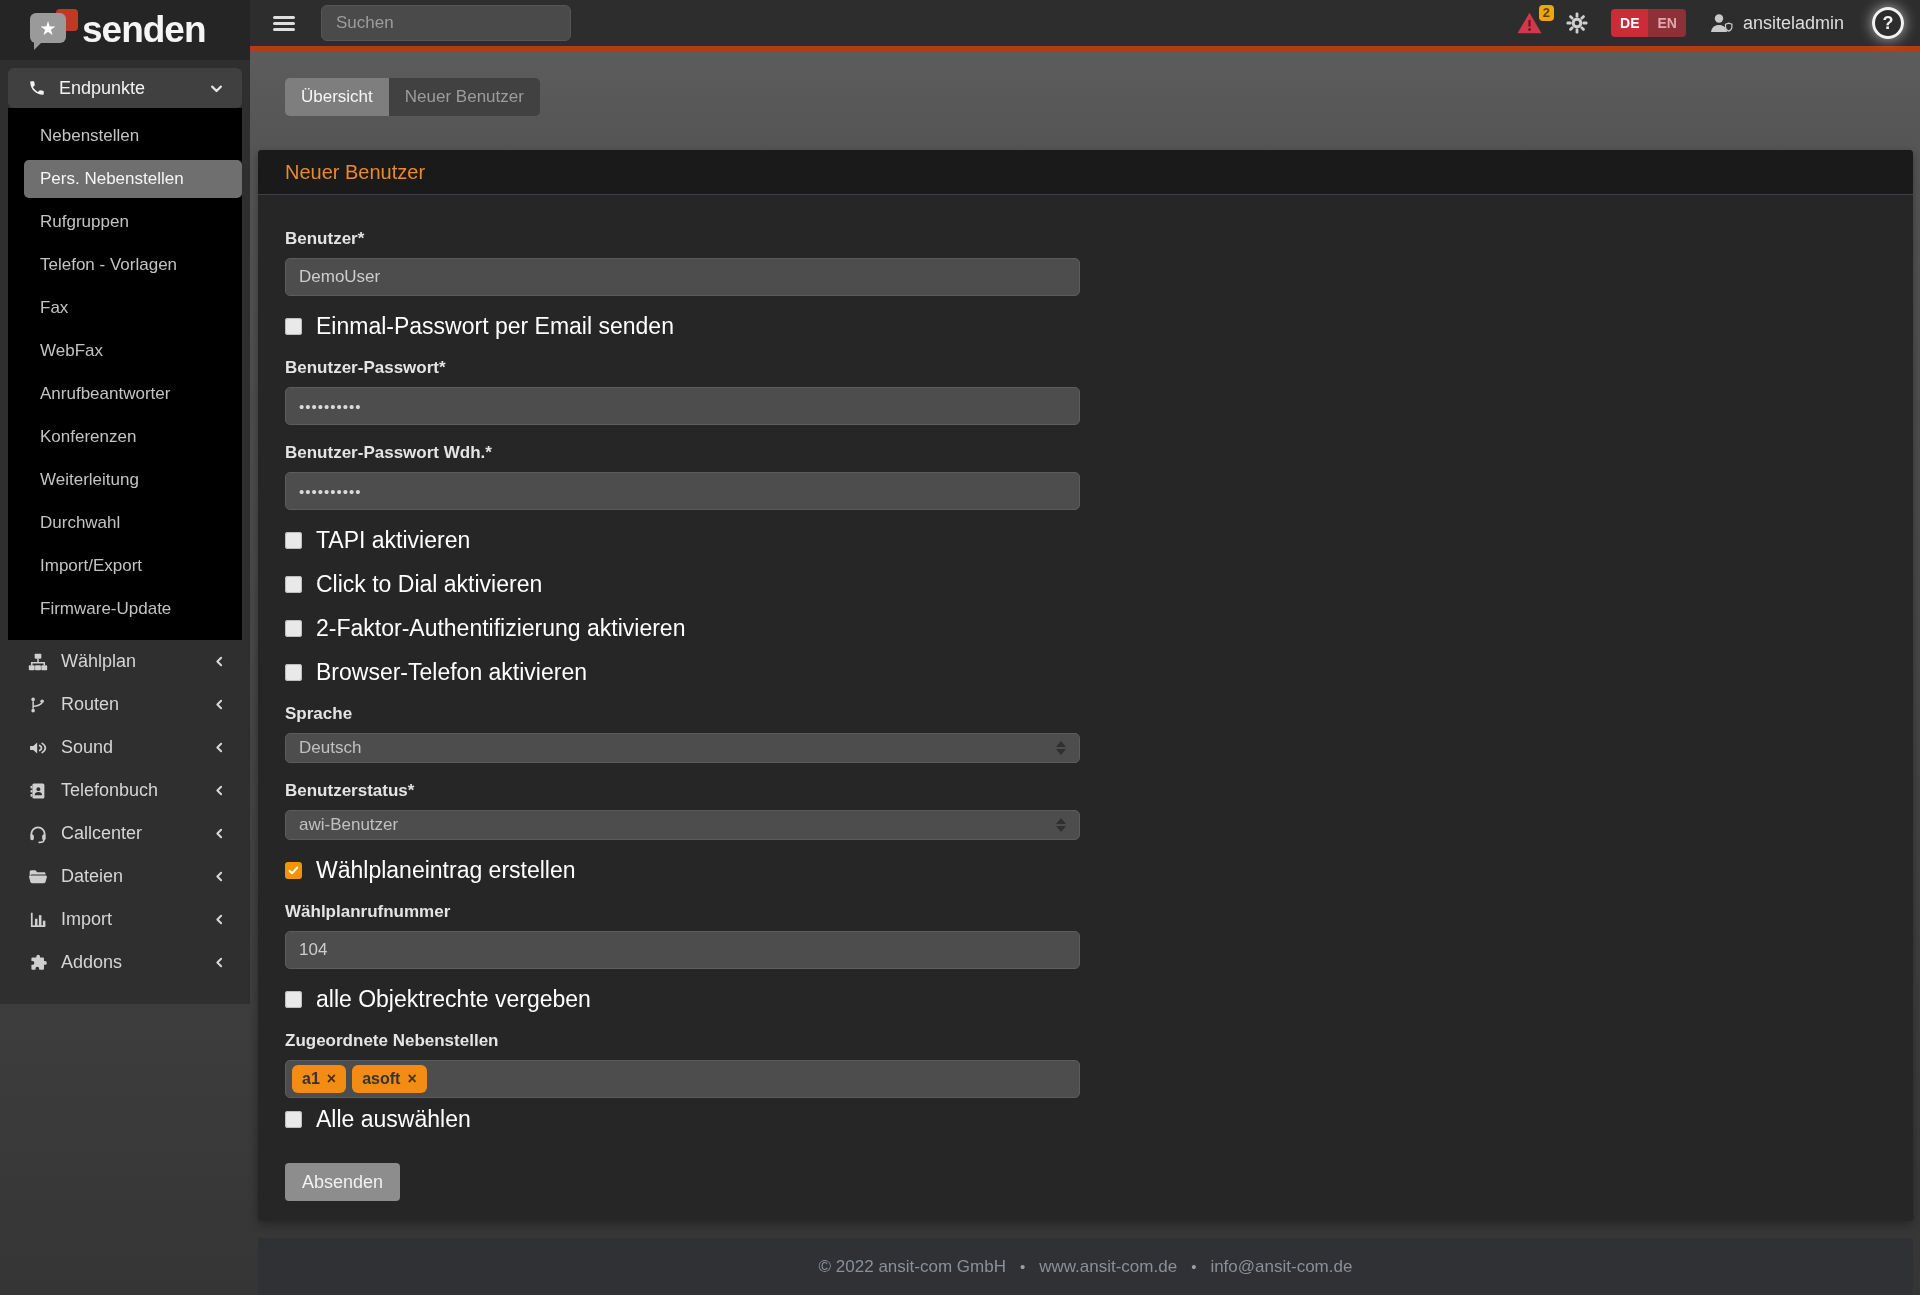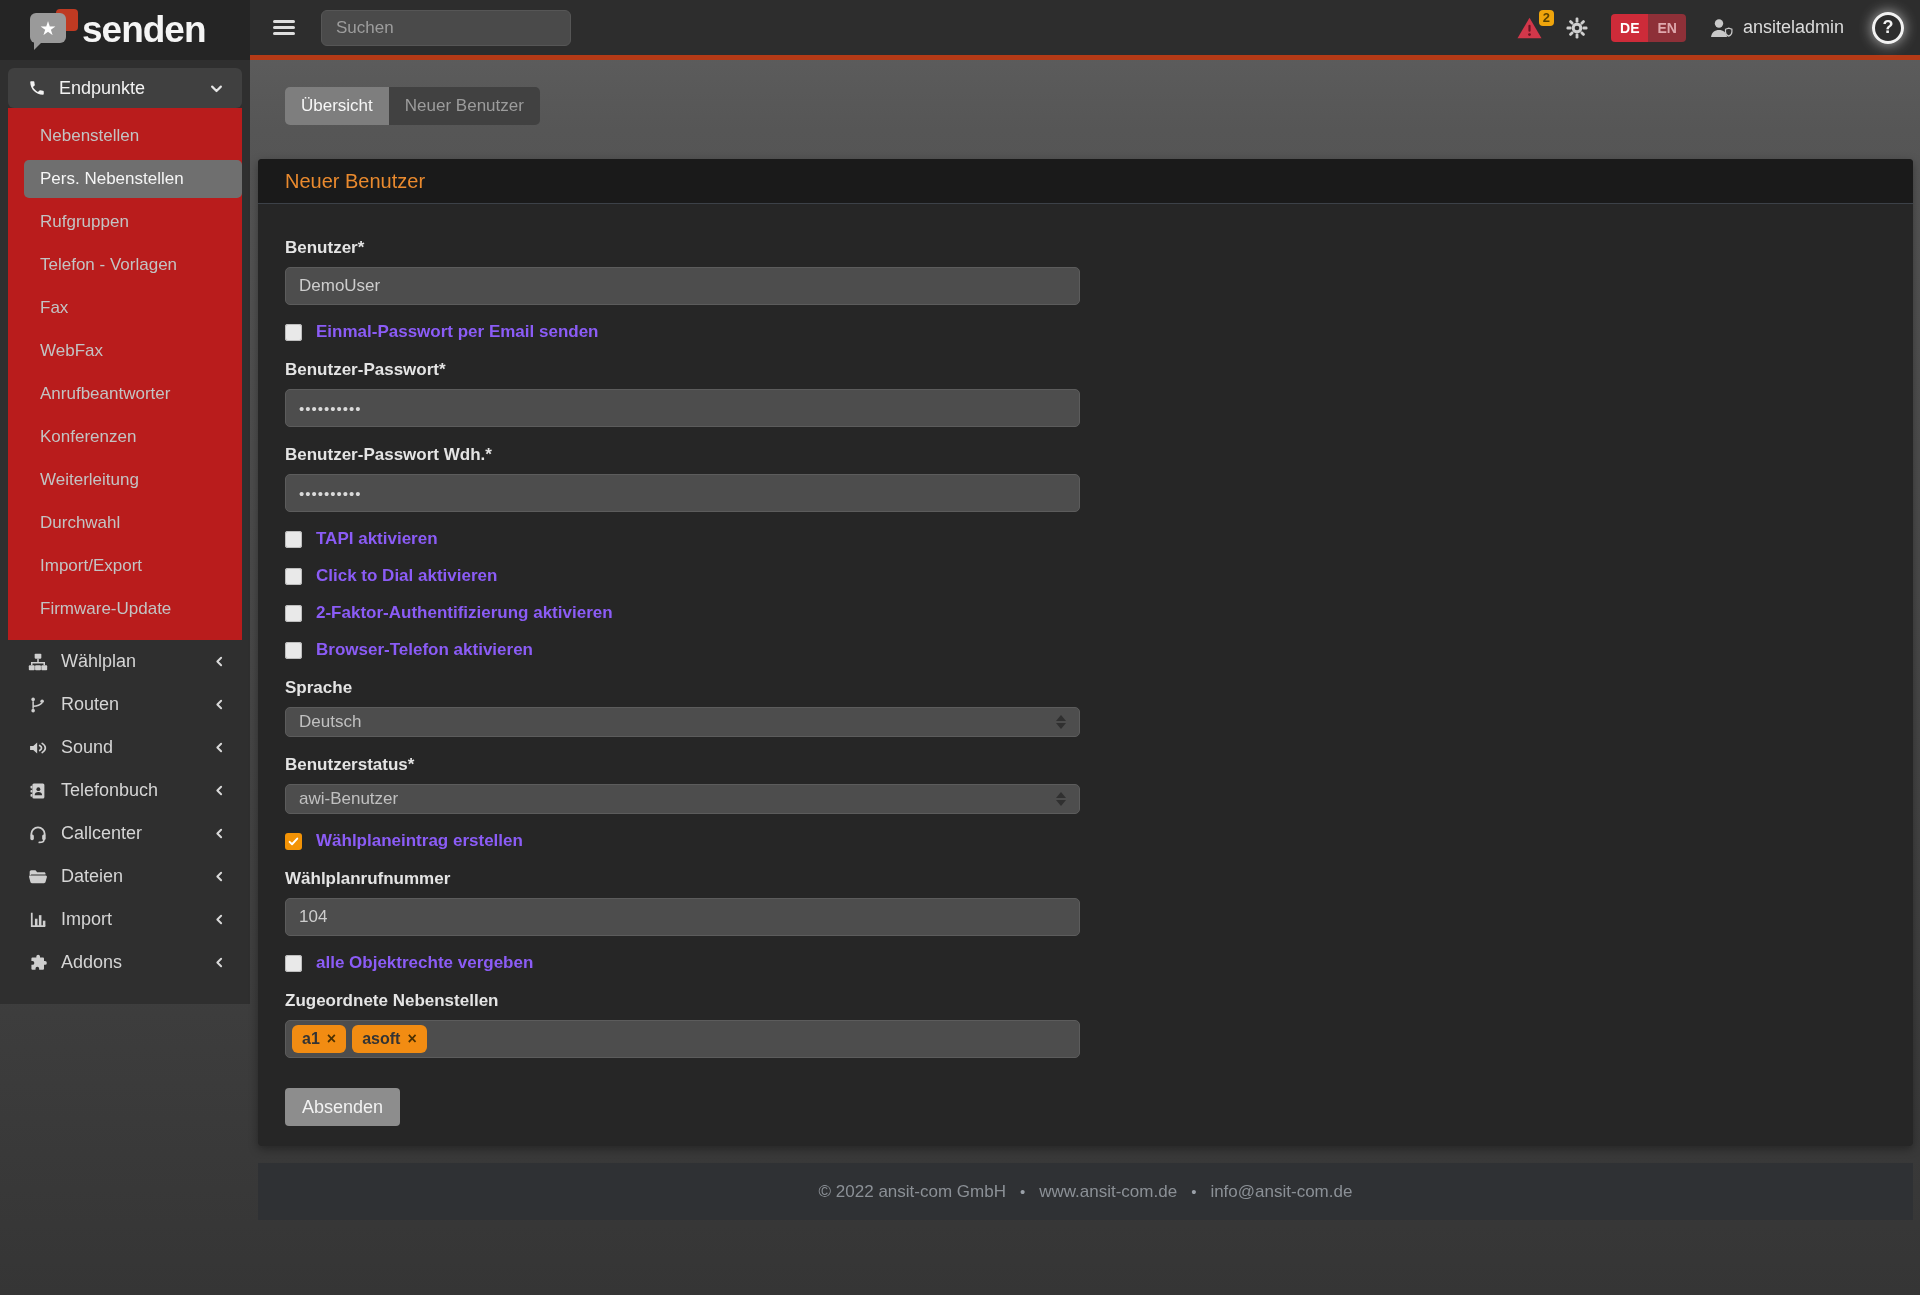--- a/index.html
+++ b/index.html
@@ -21,21 +21,21 @@
   .logo-red:after { content:""; position:absolute; right:2px; bottom:-5px; border:5px solid transparent; border-top-color:#bf3a22; }
   .logo-gray { position:absolute; left:0; top:6px; width:36px; height:30px; background:#9a9a9a; border-radius:6px;
                display:flex; align-items:center; justify-content:center; color:#fff; font-size:19px; }
   .logo-gray:after { content:""; position:absolute; left:4px; bottom:-7px; border:6px solid transparent; border-top-color:#9a9a9a; border-left-color:#9a9a9a; }
   .logo-text { color:#f5f5f5; font-size:37px; font-weight:bold; letter-spacing:-1px; margin-left:4px; }
 
   .sidebar { background:#2f2f2f; padding:8px 0 20px; }
   .group-head { margin:0 8px; height:40px; background:#404040; border-radius:6px;
                 display:flex; align-items:center; padding:0 18px 0 20px; color:#f2f2f2; font-size:18px; cursor:pointer; }
   .group-head .txt { flex:1; margin-left:13px; }
-  .submenu { margin:0 8px; background:#b91c1c; padding:6px 0 10px; }
+  .submenu { margin:0 8px; background:#000000; padding:6px 0 10px; }
   .subitem { height:43px; line-height:43px; padding-left:32px; color:#c3c3c3; font-size:17px; cursor:pointer; }
   .subitem.active { background:#6f6f6f; border-radius:5px; margin:0 0 0 16px; padding-left:16px; height:38px; line-height:38px; color:#f5f5f5; margin-top:3px; margin-bottom:2px; }
   .navitem { height:43px; display:flex; align-items:center; padding:0 24px 0 26px; color:#d5d5d5; font-size:18px; cursor:pointer; }
   .navitem .ic { width:24px; display:flex; justify-content:center; color:#cfcfcf; }
   .navitem .txt { flex:1; margin-left:11px; }
   .chev { color:#cfcfcf; display:flex; }
 
   
   .maincol { flex:1; display:flex; flex-direction:column; min-width:0; }
   .topbar { height:60px; background:#2d2d2d; border-bottom:5px solid #b53a16; display:flex; align-items:center; padding:0 16px 0 23px; }
@@ -74,21 +74,21 @@
   .selbox { width:795px; height:30px; background:#4d4d4d; border:1px solid #5c5c5c; border-radius:5px;
             display:flex; align-items:center; padding:0 13px; color:#c0c0c0; font-size:17px; cursor:pointer; }
   .selbox .caret { margin-left:auto; display:flex; flex-direction:column; gap:2px; }
   .caret i { display:block; width:0; height:0; border-left:5px solid transparent; border-right:5px solid transparent; }
   .caret .up { border-bottom:6px solid #303030; }
   .caret .dn { border-top:6px solid #303030; }
 
   .cbrow { display:flex; align-items:center; gap:14px; margin:17px 0; cursor:pointer; }
   .cb { width:17px; height:17px; background:#e9e9e9; border-radius:3px; box-shadow:inset 0 0 0 1px #bdbdbd; flex:0 0 17px; }
   .cb.checked { background:#f39306; box-shadow:none; display:flex; align-items:center; justify-content:center; }
-  .cbrow .clabel { color:#8b5cf6; font-size:17px; font-weight:bold; }
+  .cbrow .clabel { color:#ffffff; font-size:23px; font-weight:normal; }
 
   .tagbox { width:795px; min-height:38px; background:#4d4d4d; border:1px solid #5c5c5c; border-radius:5px;
             display:flex; align-items:center; gap:6px; padding:0 6px; }
   .tag { background:#f28c12; border-radius:6px; height:28px; display:flex; align-items:center; gap:7px;
          padding:0 10px; color:#343434; font-size:16px; font-weight:bold; }
   .tag .x { cursor:pointer; font-weight:bold; color:#4c3000; }
   .cbrow.tight { margin:8px 0 0; }
 
   .btn { margin-top:30px; background:#8d8d8d; color:#f2f2f2; border:none; border-radius:4px; height:38px;
          padding:0 17px; font-size:18px; cursor:pointer; font-family:"Liberation Sans",sans-serif; }
@@ -425,20 +425,24 @@
             <span class="tag">
               <span>a1</span>
               <span class="x">×</span>
             </span>
             <span class="tag">
               <span>asoft</span>
               <span class="x">×</span>
             </span>
           </div>
 
+          <div class="cbrow tight">
+            <span class="cb"></span>
+            <span class="clabel">Alle auswählen</span>
+          </div>
 
           <button class="btn">Absenden</button>
         </div>
       </section>
 
       <footer class="footer">
         <span>© 2022 ansit-com GmbH</span>
         <span class="dot">•</span>
         <span class="lnk">www.ansit-com.de</span>
         <span class="dot">•</span>

